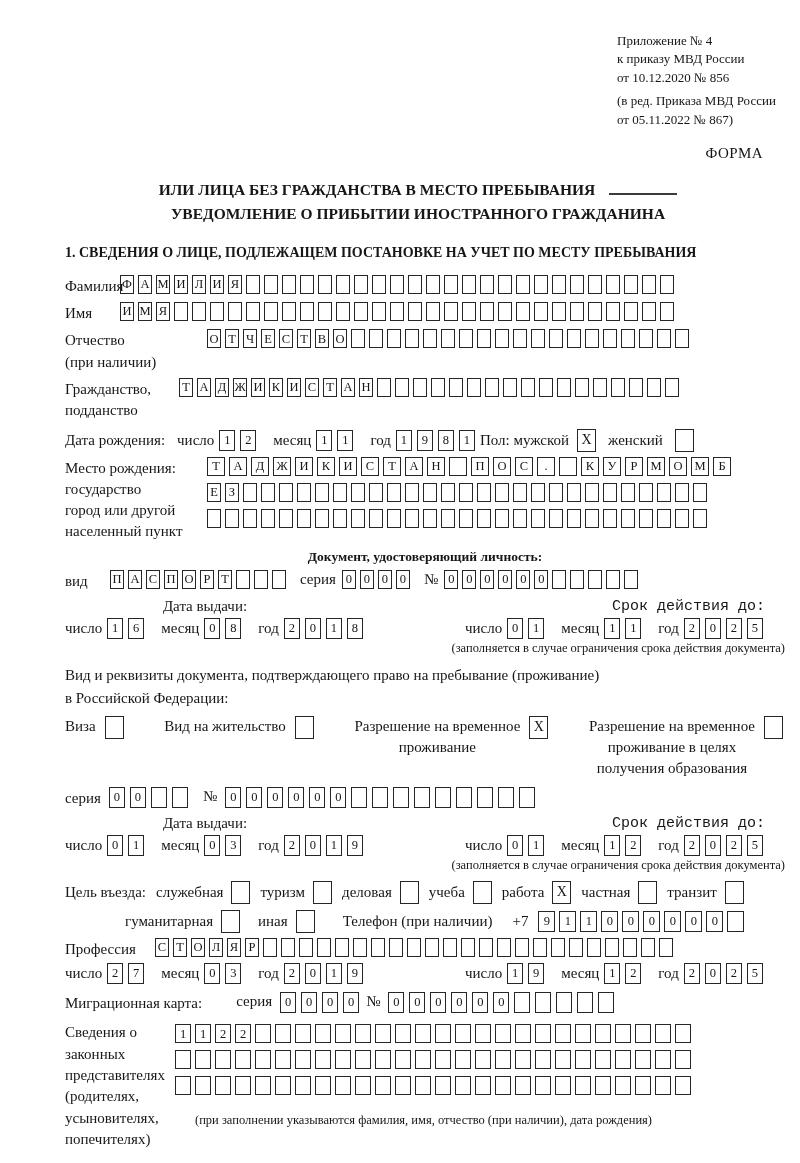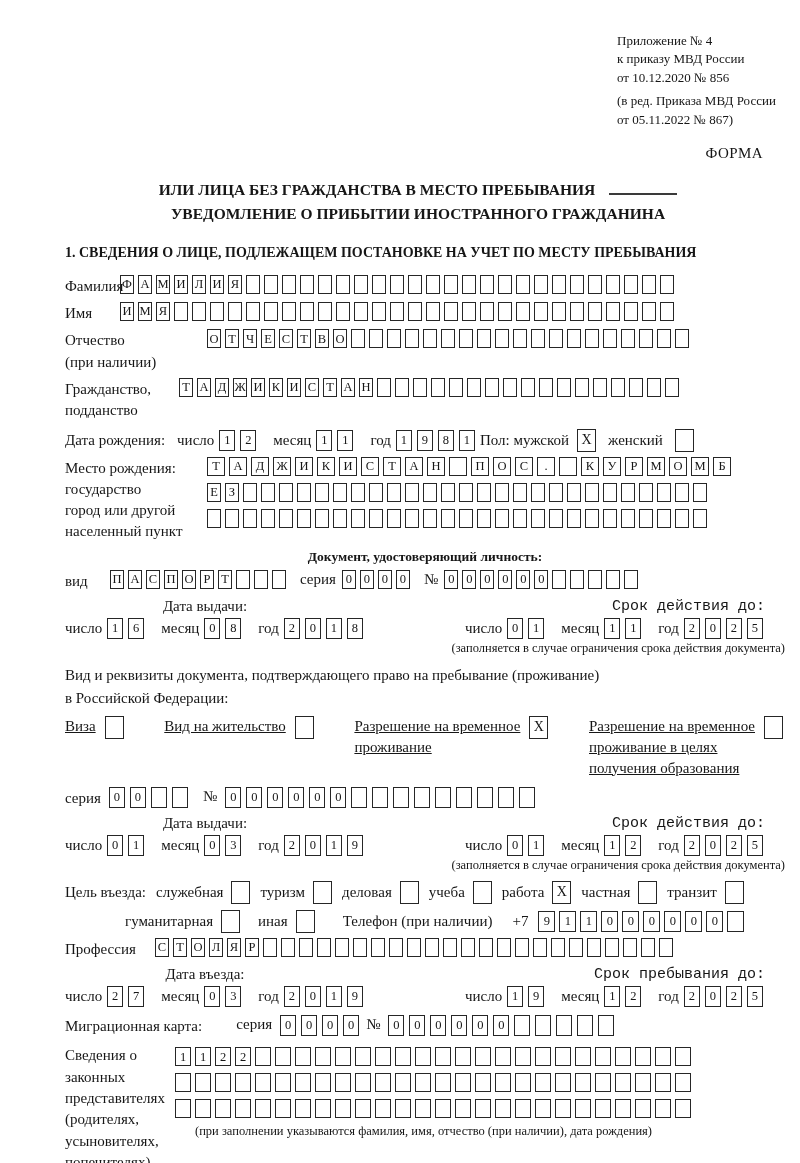--- a/index.html
+++ b/index.html
@@ -55,28 +55,28 @@
 
   .para { margin-top: 8px; font-size: 15px; line-height: 1.55; }
 
   
   .checkbox {
     flex: none; width: 19px; height: 23px; border: 1.5px solid #262626;
     display: inline-flex; align-items: center; justify-content: center; font-size: 14px;
   }
   .opts { display: flex; justify-content: space-between; align-items: flex-start; margin-top: 5px; padding-right: 2px; }
   .opt { display: flex; align-items: flex-start; gap: 9px; font-size: 15px; }
-  .opt .txt { line-height: 1.4; text-decoration: underline; }
+  .opt .txt { text-align: center; line-height: 1.4; }
 
   .purpose-row { display: flex; align-items: center; gap: 10px; margin-top: 8px; font-size: 15px; }
   .purpose-row .checkbox { margin-left: -2px; }
   .indent60 { margin-left: 60px; }
   .mig-gap { margin-left: 34px; }
 
-  .reps-note { margin-top: 6px; margin-left: 128px; font-size: 12.5px; }
+  .reps-note { margin-top: 18px; margin-left: 128px; font-size: 12.5px; }
 </style>
 </head>
 <body>
 
 <div class="page">
 
   <div class="appendix">
     <div>Приложение № 4</div>
     <div>к приказу МВД России</div>
     <div>от 10.12.2020 № 856</div>
@@ -620,24 +620,20 @@
         <span class="cell"></span>
         <span class="cell"></span>
         <span class="cell"></span>
         <span class="cell"></span>
         <span class="cell"></span>
         <span class="cell"></span>
         <span class="cell"></span>
       </div>
   </div>
 
-  <div class="tcols">
-    <div class="tcol-l">Дата въезда:</div>
-    <div class="tcol-r">Срок пребывания до:</div>
-  </div>
   <div class="drow">
     <div class="dhalf-l">
       <span>число</span>
       <span class="cells dcells">
           <span class="cell">2</span>
           <span class="cell">7</span>
         </span>
       <span class="ml">месяц</span>
       <span class="cells dcells">
           <span class="cell">0</span>

